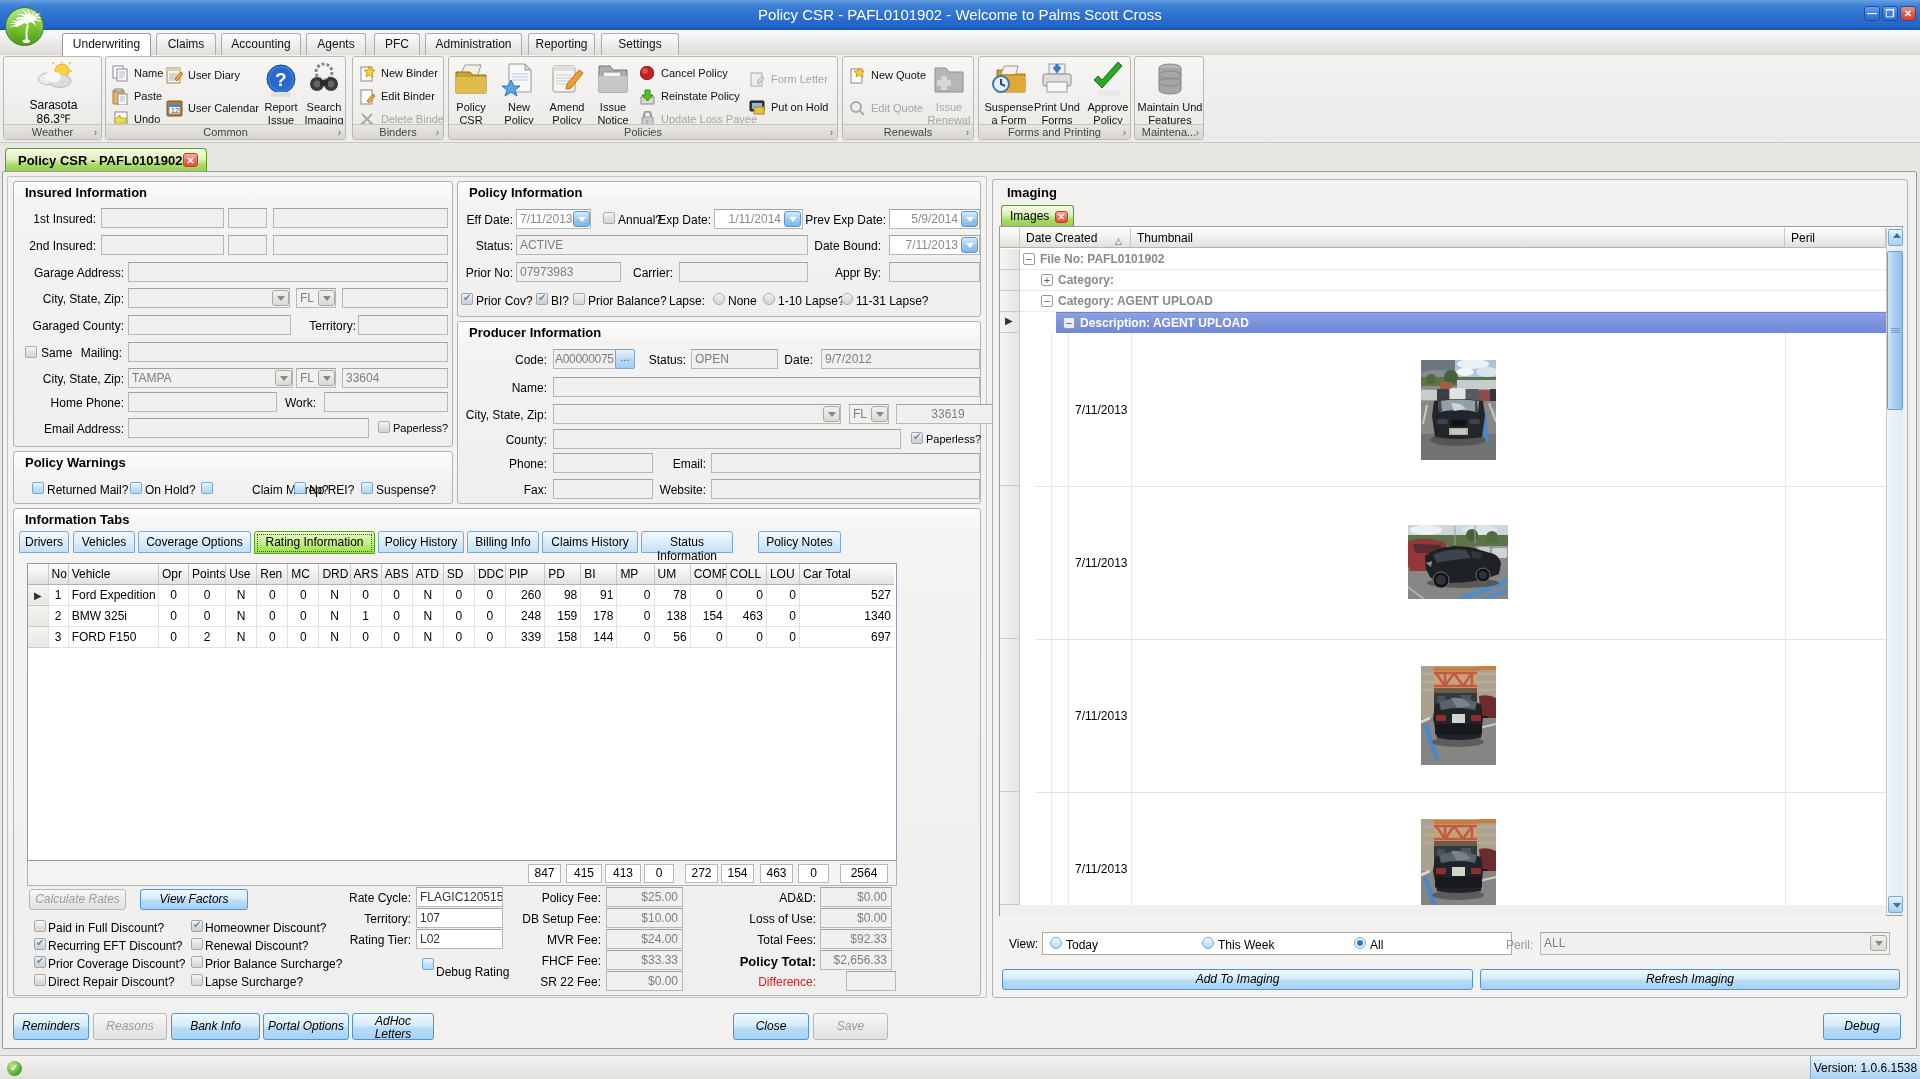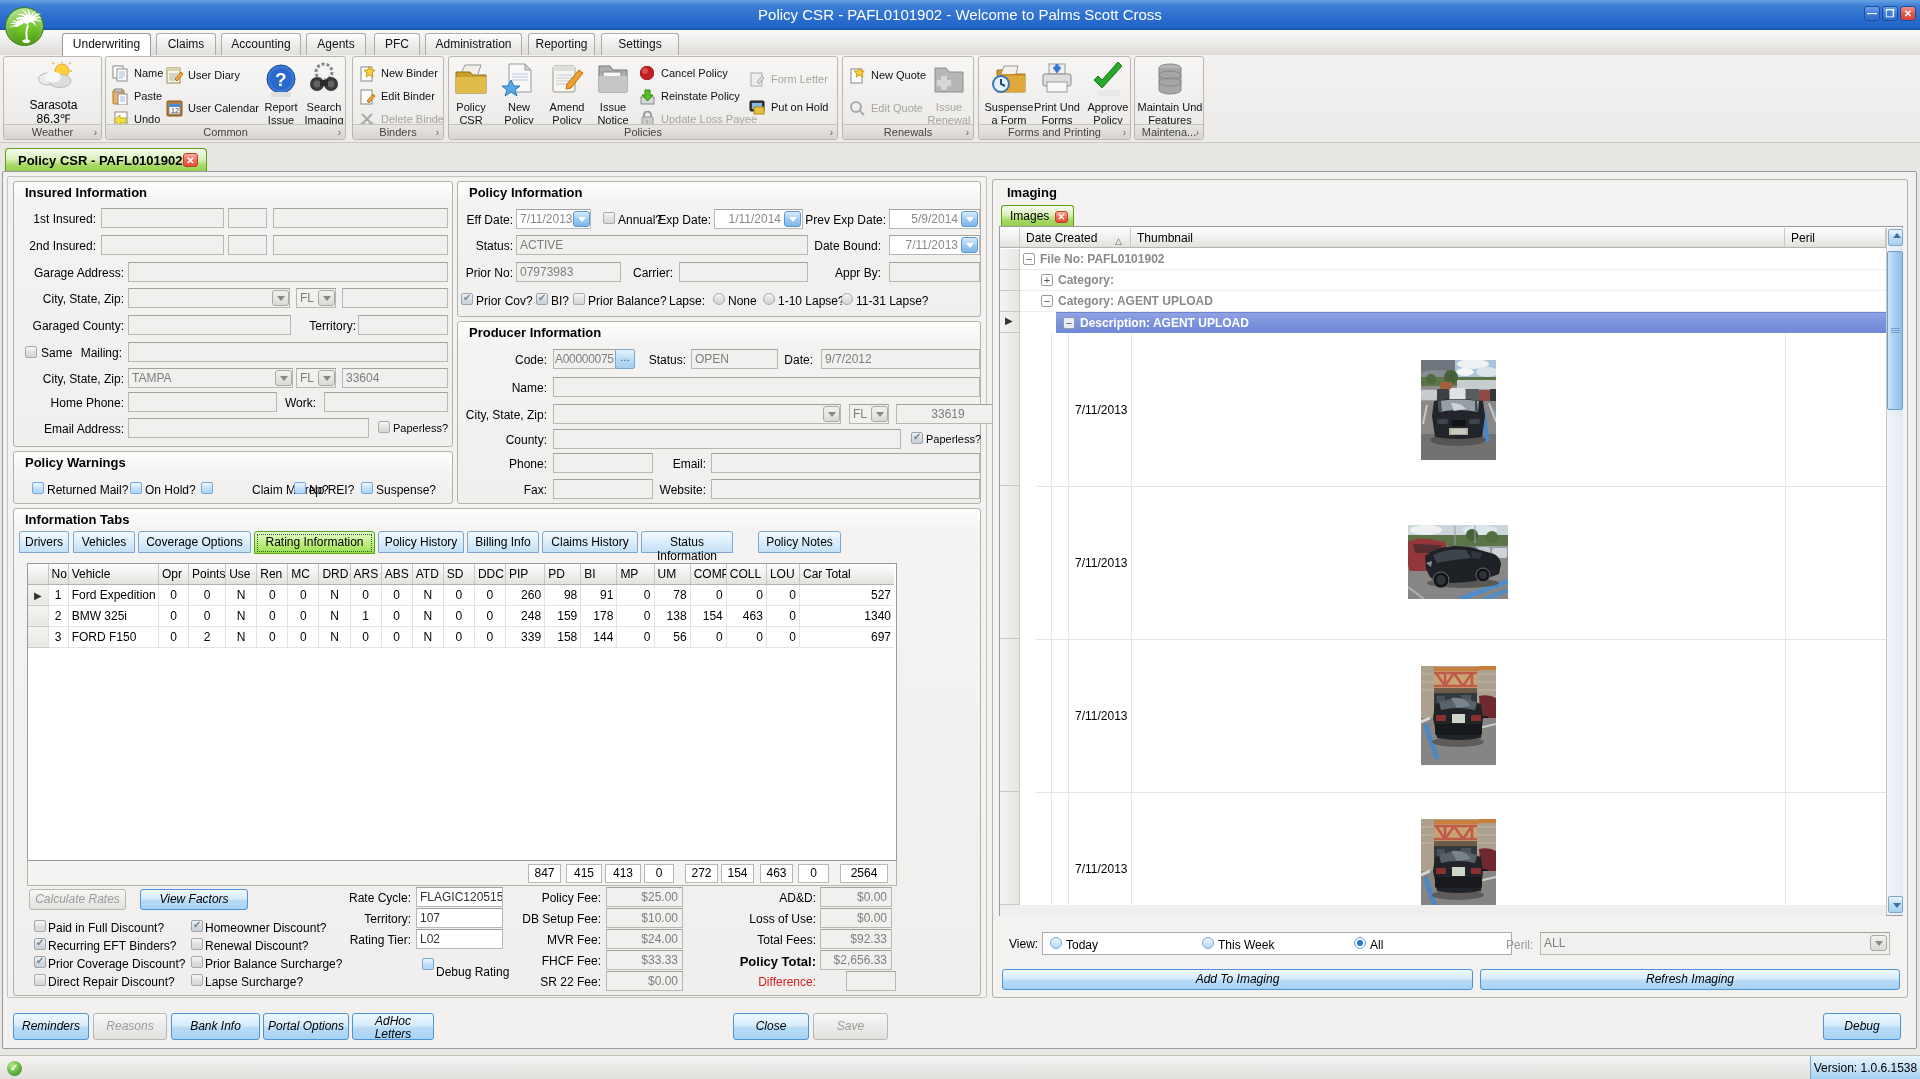--- a/index.html
+++ b/index.html
@@ -666,21 +666,21 @@
  <div class="tbx" style="left:732px;width:33px;">463</div>
  <div class="tbx" style="left:770px;width:31px;">0</div>
  <div class="tbx" style="left:812px;width:48px;">2564</div>
 </div>
 <div id="rating" class="abs" style="left:0;top:714px;width:978px;height:110px;">
  <div class="btn dis" style="left:26px;top:3px;width:97px;height:21px;line-height:19px;">Calculate Rates</div>
  <div class="btn" style="left:137px;top:3px;width:108px;height:21px;line-height:19px;">View Factors</div>
  <div class="cb dis" style="left:31px;top:34px;"></div>
       <div class="lbl" style="left:45px;top:35px;">Paid in Full Discount?</div>
  <div class="cb chk" style="left:31px;top:52px;"></div>
-      <div class="lbl" style="left:45px;top:53px;">Recurring EFT Binders?</div>
+      <div class="lbl" style="left:45px;top:53px;">Recurring EFT Discount?</div>
  <div class="cb chk" style="left:31px;top:70px;"></div>
       <div class="lbl" style="left:45px;top:71px;">Prior Coverage Discount?</div>
  <div class="cb dis" style="left:31px;top:88px;"></div>
       <div class="lbl" style="left:45px;top:89px;">Direct Repair Discount?</div>
  <div class="cb chk" style="left:188px;top:34px;"></div>
       <div class="lbl" style="left:202px;top:35px;">Homeowner Discount?</div>
  <div class="cb dis" style="left:188px;top:52px;"></div>
       <div class="lbl" style="left:202px;top:53px;">Renewal Discount?</div>
  <div class="cb dis" style="left:188px;top:70px;"></div>
       <div class="lbl" style="left:202px;top:71px;">Prior Balance Surcharge?</div>

